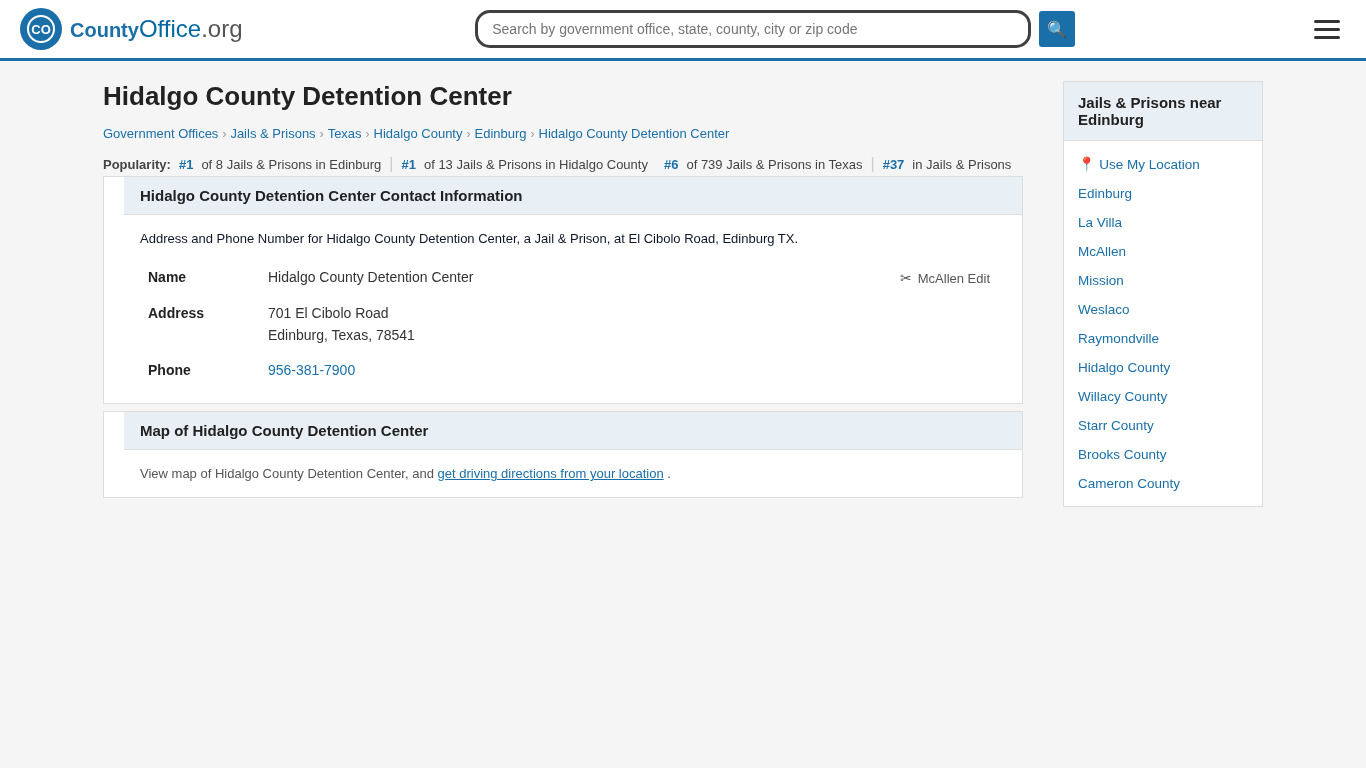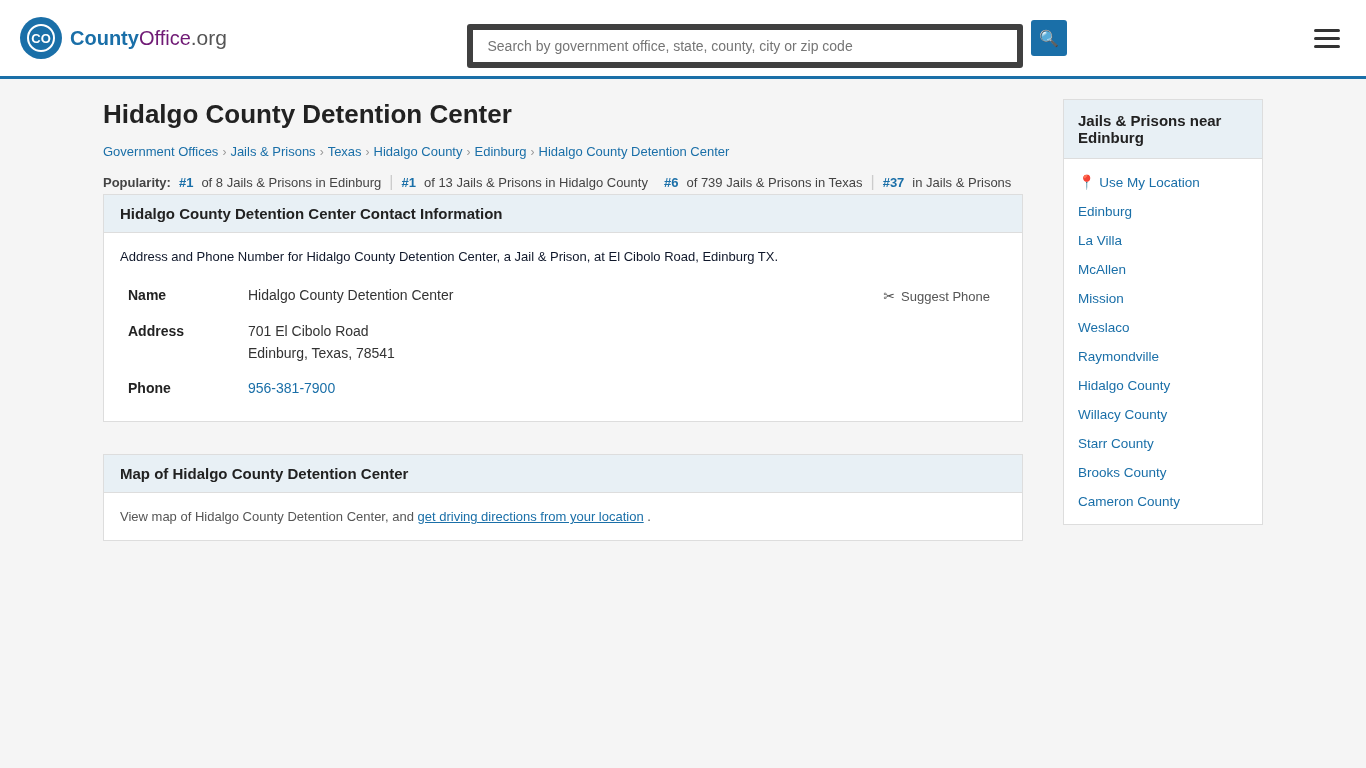--- a/index.html
+++ b/index.html
@@ -35,26 +35,25 @@
       display: flex;
       align-items: center;
       gap: 8px;
       flex: 1;
       max-width: 600px;
       margin: 0 40px;
     }
     .search-input {
       flex: 1;
       padding: 8px 14px;
-      border: 6px solid #404040;
-      border-radius: 3px;
+      border: 3px solid #404040;
+      border-radius: 15px;
       font-size: 14px;
       color: #999;
       outline: none;
-      margin-top: 16px;
     }
     .search-btn {
       background: #1a6fa8;
       border: none;
       border-radius: 3px;
       width: 36px;
       height: 36px;
       cursor: pointer;
       display: flex;
       align-items: center;
@@ -129,22 +128,23 @@
     .popularity strong { font-weight: bold; }
     .popularity .sep-pipe {
       color: #ccc;
       font-size: 16px;
     }
     .rank { color: #1a6fa8; font-weight: bold; }
 
     
     .section-box {
       border: 1px solid #ddd;
-      margin-bottom: 32px;
+      margin-bottom: 7px;
       background: #fff;
+      padding-left: 20px;
     }
     .section-header {
       background: #e8f0f5;
       padding: 10px 16px;
       font-size: 15px;
       font-weight: bold;
       color: #222;
       border-bottom: 1px solid #ddd;
     }
     .section-body {
@@ -260,21 +260,21 @@
 
 <header class="header">
   <div class="logo-area">
     <div class="logo-circle">
       <svg width="28" height="28" viewBox="0 0 28 28" fill="none" xmlns="http://www.w3.org/2000/svg">
         <circle cx="14" cy="14" r="13" stroke="white" stroke-width="2" fill="#1a6fa8"></circle>
         <text x="14" y="19" text-anchor="middle" fill="white" font-size="13" font-family="Arial" font-weight="bold">CO</text>
       </svg>
     </div>
     <div>
-      <span style="font-size:20px;font-weight:bold;color:#1a6fa8;">County</span><span style="font-size:20px;color:#701a75;">Office</span><span style="font-size:21px;color:#555;text-align:right;">.org</span>
+      <span style="font-size:20px;font-weight:bold;color:#1a6fa8;">County</span><span style="font-size:24px;color:#0369a1;">Office</span><span style="font-size:24px;color:#555;text-align:right;">.org</span>
     </div>
   </div>
 
   <div class="search-area">
     <input class="search-input" type="text" placeholder="Search by government office, state, county, city or zip code" style="">
     <button class="search-btn">
       <span>🔍</span>
     </button>
   </div>
 
@@ -326,21 +326,21 @@
         <table class="contact-table address-block">
           <tbody>
             <tr>
               <td class="label">Name</td>
               <td class="value">
                 <span>Hidalgo County Detention Center</span>
               </td>
               <td style="text-align:right; vertical-align:top;">
                 <button class="suggest-edit-btn">
                   <span class="suggest-icon">✂</span>
-                  <span>Suggest Phone</span>
+                  <span>McAllen Edit</span>
                 </button>
               </td>
             </tr>
             <tr>
               <td class="label">Address</td>
               <td class="value" colspan="2">
                 <div>701 El Cibolo Road</div>
                 <div>Edinburg, Texas, 78541</div>
               </td>
             </tr>

